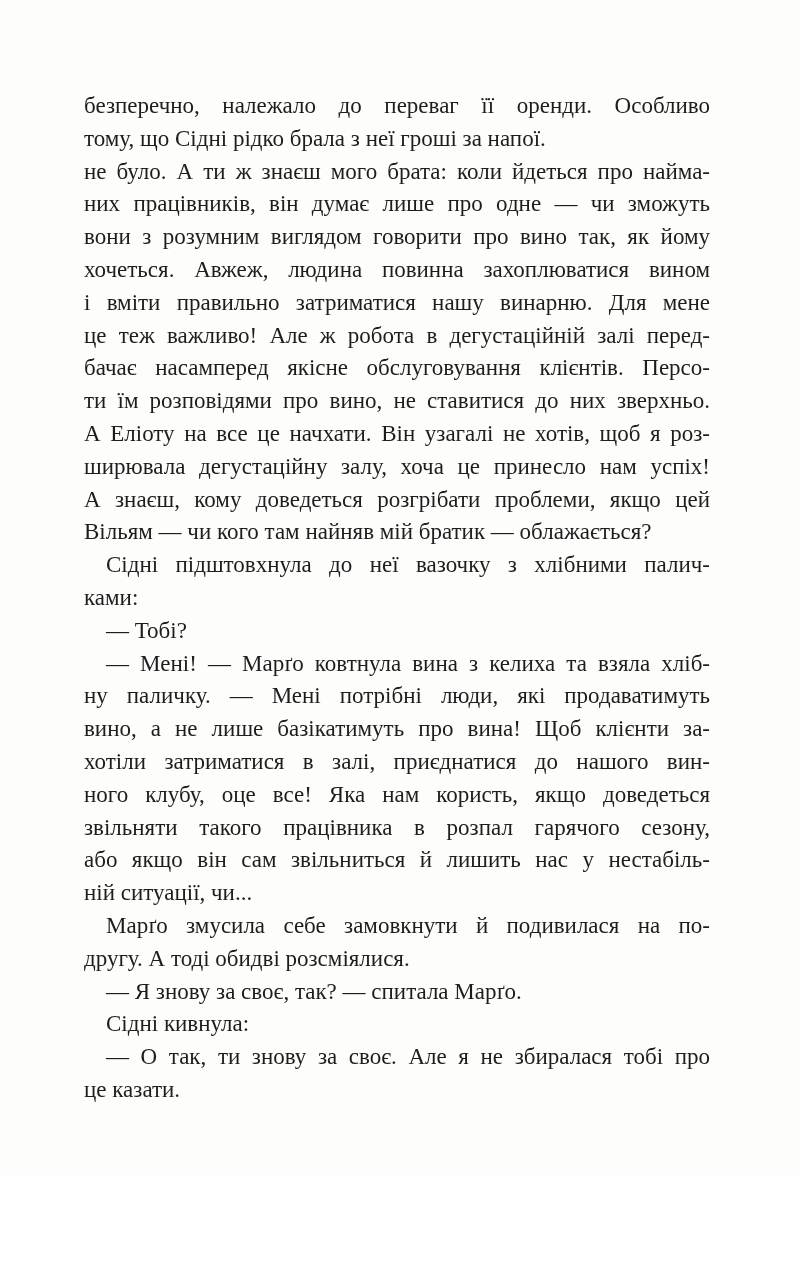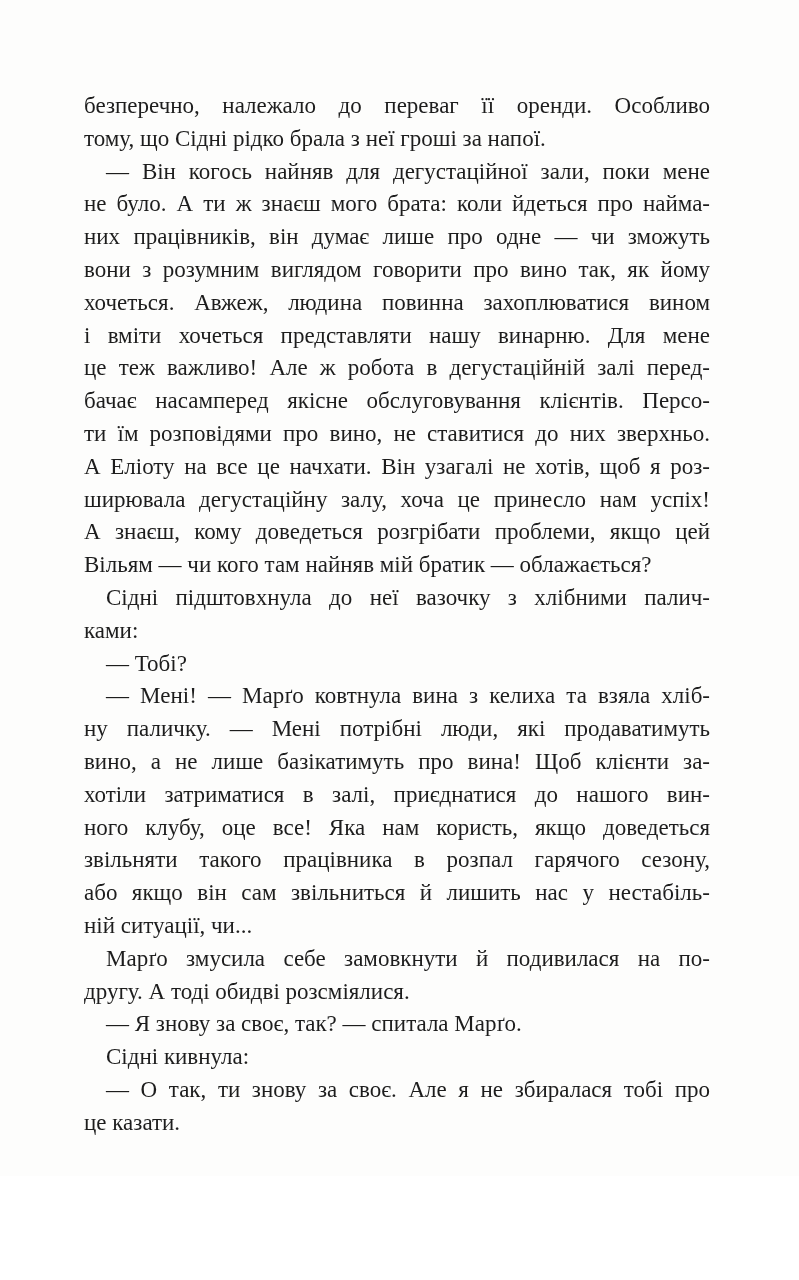--- a/index.html
+++ b/index.html
@@ -42,26 +42,25 @@
     color: #333333;
   }
 </style>
 </head>
 <body>
 
 <div class="page" style="background: rgb(253, 253, 252);">
   <div class="text-block" id="text-block" style="color: rgb(29, 29, 29);">
       <div class="line">безперечно, належало до переваг її оренди. Особливо</div>
       <div class="line last">тому, що Сідні рідко брала з неї гроші за напої.</div>
-      <div class="line indent">— Він когось найняв для дегустаційної зали, поки мене</div>
       <div class="line">не було. А ти ж знаєш мого брата: коли йдеться про найма-</div>
       <div class="line">них працівників, він думає лише про одне — чи зможуть</div>
       <div class="line">вони з розумним виглядом говорити про вино так, як йому</div>
       <div class="line">хочеться. Авжеж, людина повинна захоплюватися вином</div>
-      <div class="line">і вміти хочеться представляти нашу винарню. Для мене</div>
+      <div class="line">і вміти правильно затриматися нашу винарню. Для мене</div>
       <div class="line">це теж важливо! Але ж робота в дегустаційній залі перед-</div>
       <div class="line">бачає насамперед якісне обслуговування клієнтів. Персо-</div>
       <div class="line">ти їм розповідями про вино, не ставитися до них зверхньо.</div>
       <div class="line">А Еліоту на все це начхати. Він узагалі не хотів, щоб я роз-</div>
       <div class="line">ширювала дегустаційну залу, хоча це принесло нам успіх!</div>
       <div class="line">А знаєш, кому доведеться розгрібати проблеми, якщо цей</div>
       <div class="line last">Вільям — чи кого там найняв мій братик — облажається?</div>
       <div class="line indent">Сідні підштовхнула до неї вазочку з хлібними палич-</div>
       <div class="line last">ками:</div>
       <div class="line indent last">— Тобі?</div>

